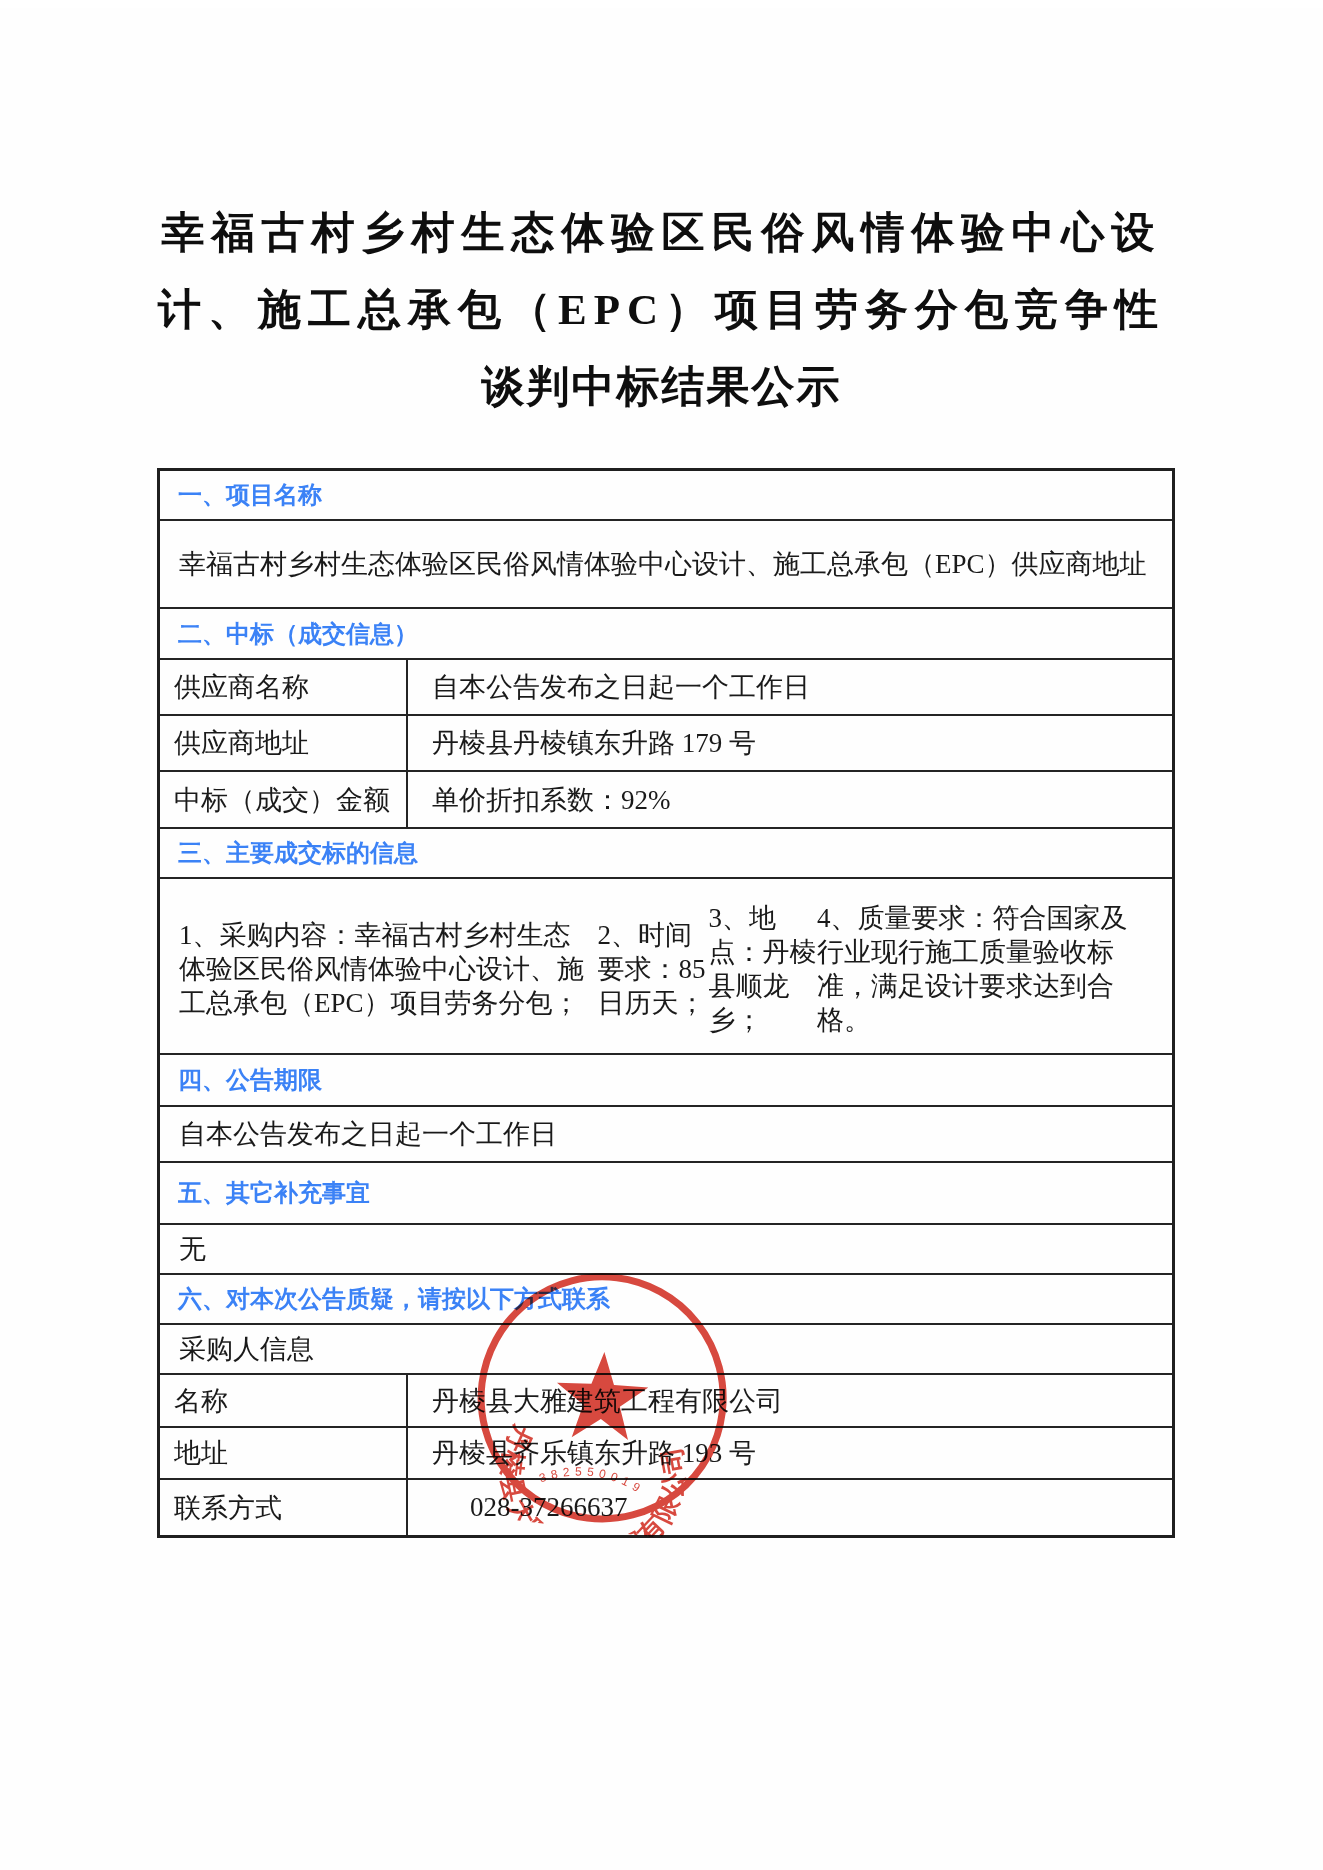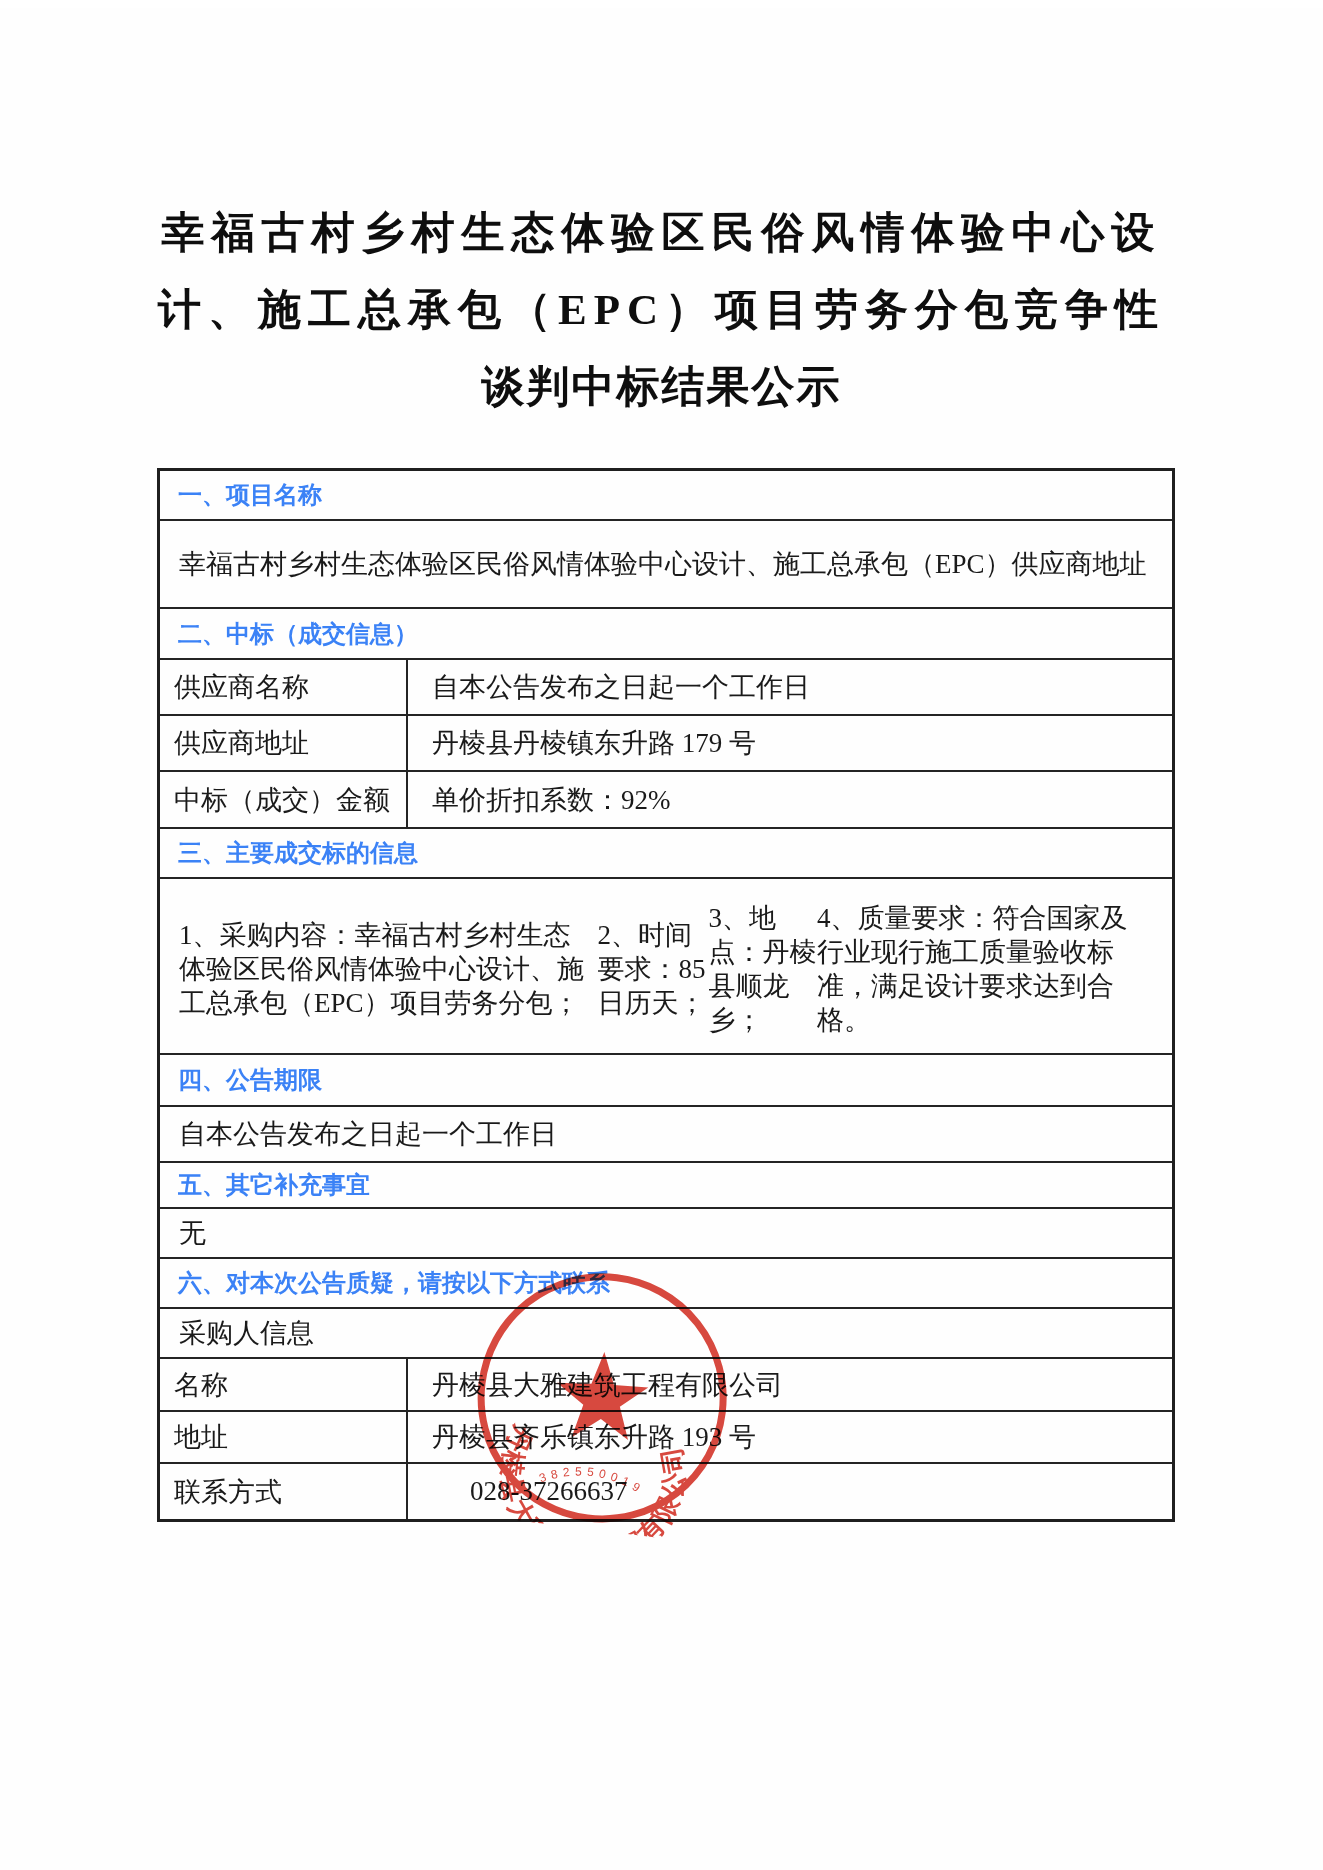--- a/index.html
+++ b/index.html
@@ -100,21 +100,21 @@
       </div>
     </div>
 
     <div class="t-row row-header" style="height:52px">
       <div class="cell-full">四、公告期限</div>
     </div>
     <div class="t-row row-plain" style="height:56px">
       <div class="cell-full">自本公告发布之日起一个工作日</div>
     </div>
 
-    <div class="t-row row-header" style="height:46px">
+    <div class="t-row row-header" style="height:62px">
       <div class="cell-full">五、其它补充事宜</div>
     </div>
     <div class="t-row row-plain" style="height:50px">
       <div class="cell-full">无</div>
     </div>
 
     <div class="t-row row-header" style="height:50px">
       <div class="cell-full">六、对本次公告质疑，请按以下方式联系</div>
     </div>
     <div class="t-row row-plain" style="height:50px">

